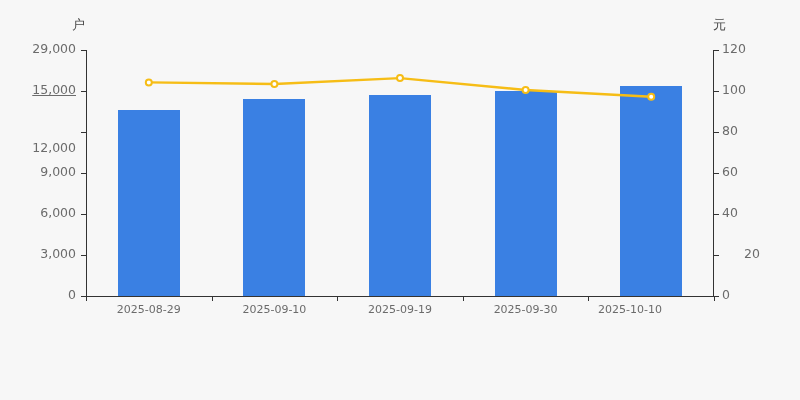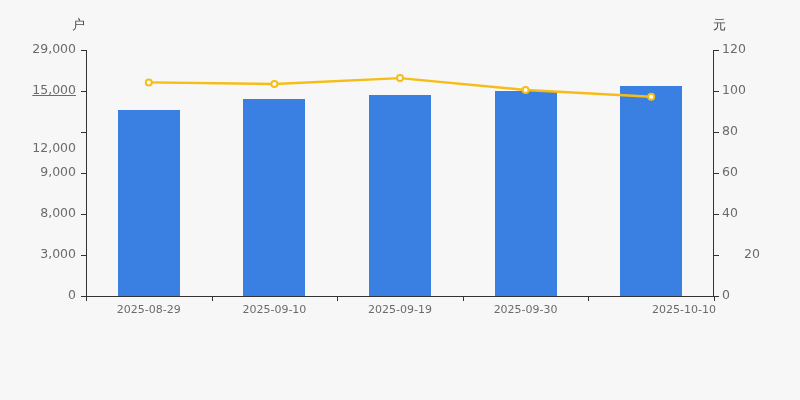--- a/index.html
+++ b/index.html
@@ -113,21 +113,21 @@
   <div class="axis-line" id="y-left-axis"></div>
   <div class="axis-line" id="y-right-axis"></div>
   <div id="x-axis"></div>
 
   <div id="left-ticks">
       <div class="tick-mark tick-left" style="top: 296px;"></div>
       <div class="tick-label tick-label-left" style="top: 289px;">0</div>
       <div class="tick-mark tick-left" style="top: 255px;"></div>
       <div class="tick-label tick-label-left" style="top: 248px;">3,000</div>
       <div class="tick-mark tick-left" style="top: 214px;"></div>
-      <div class="tick-label tick-label-left" style="top: 207px;">8,000</div>
+      <div class="tick-label tick-label-left" style="top: 207px;">6,000</div>
       <div class="tick-mark tick-left" style="top: 173px;"></div>
       <div class="tick-label tick-label-left" style="top: 166px;">9,000</div>
       <div class="tick-mark tick-left" style="top: 132px;"></div>
       <div class="tick-label tick-label-left" style="top: 142px;">12,000</div>
       <div class="tick-mark tick-left" style="top: 91px;"></div>
       <div class="tick-label tick-label-left" style="top: 84px; text-decoration: underline;">15,000</div>
       <div class="tick-mark tick-left" style="top: 50px;"></div>
       <div class="tick-label tick-label-left" style="top: 43px;">29,000</div>
     </div>
   <div id="right-ticks">
@@ -150,21 +150,21 @@
       <div class="x-tick-mark" style="left: 86px;"></div>
       <div class="x-tick-mark" style="left: 211.6px;"></div>
       <div class="x-tick-mark" style="left: 337.2px;"></div>
       <div class="x-tick-mark" style="left: 462.8px;"></div>
       <div class="x-tick-mark" style="left: 588.4px;"></div>
       <div class="x-tick-mark" style="left: 714px;"></div>
       <div class="x-label" style="left: 148.8px;">2025-08-29</div>
       <div class="x-label" style="left: 274.4px;">2025-09-10</div>
       <div class="x-label" style="left: 400px;">2025-09-19</div>
       <div class="x-label" style="left: 525.6px;">2025-09-30</div>
-      <div class="x-label" style="left: 684px;">2025-10-10</div>
+      <div class="x-label" style="left: 630px;">2025-10-10</div>
     </div>
 
   <div id="bars-layer">
       <div class="bar" style="left: 117.8px; top: 110.133px; width: 62px; height: 185.867px; background: rgb(58, 128, 227);"></div>
       <div class="bar" style="left: 243.4px; top: 99.2px; width: 62px; height: 196.8px; background: rgb(58, 128, 227);"></div>
       <div class="bar" style="left: 369px; top: 95.1px; width: 62px; height: 200.9px; background: rgb(58, 128, 227);"></div>
       <div class="bar" style="left: 494.6px; top: 91px; width: 62px; height: 205px; background: rgb(58, 128, 227);"></div>
       <div class="bar" style="left: 620.2px; top: 85.5333px; width: 62px; height: 210.467px; background: rgb(58, 128, 227);"></div>
     </div>
 

